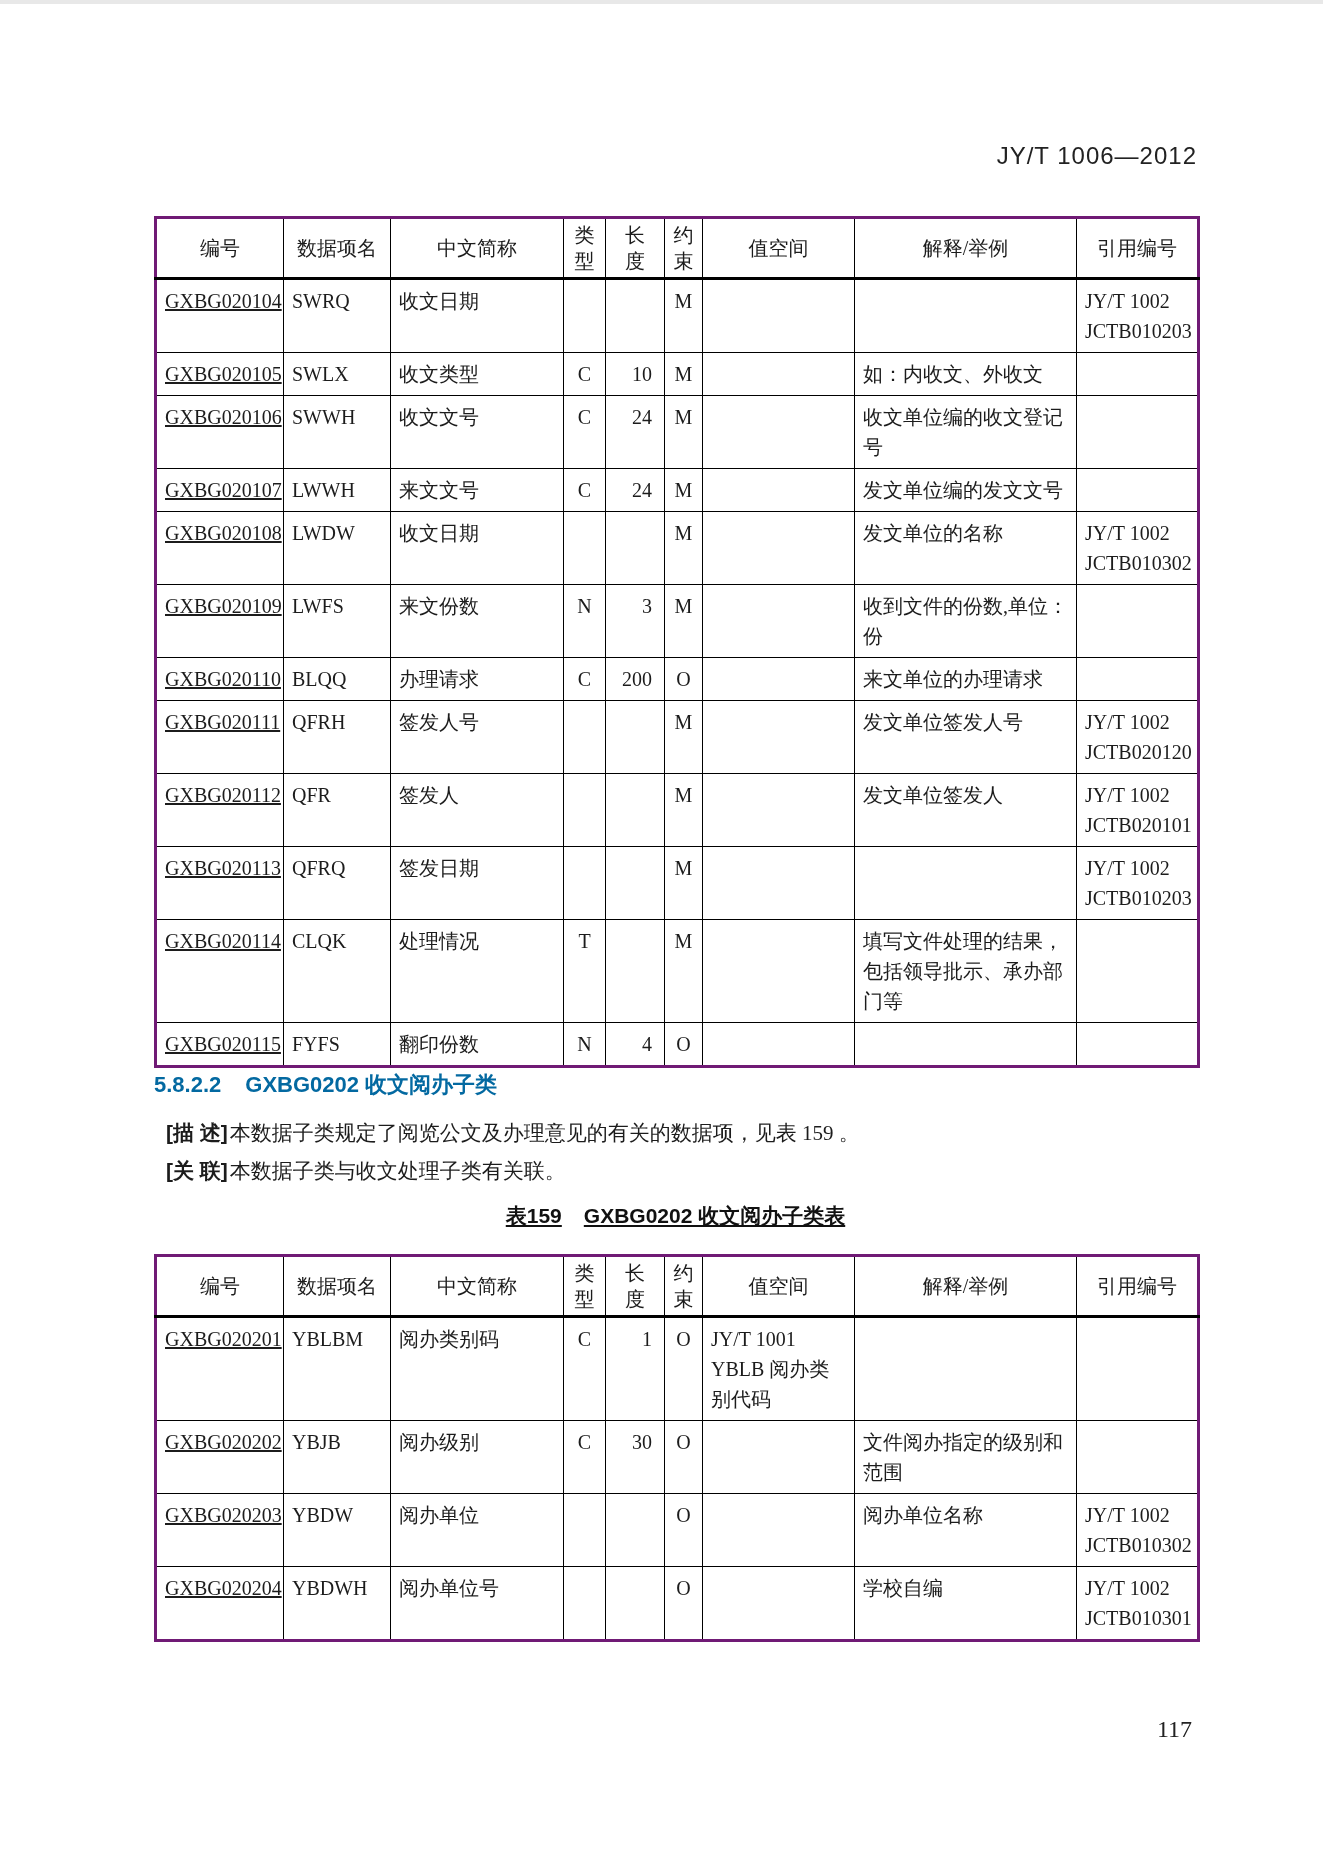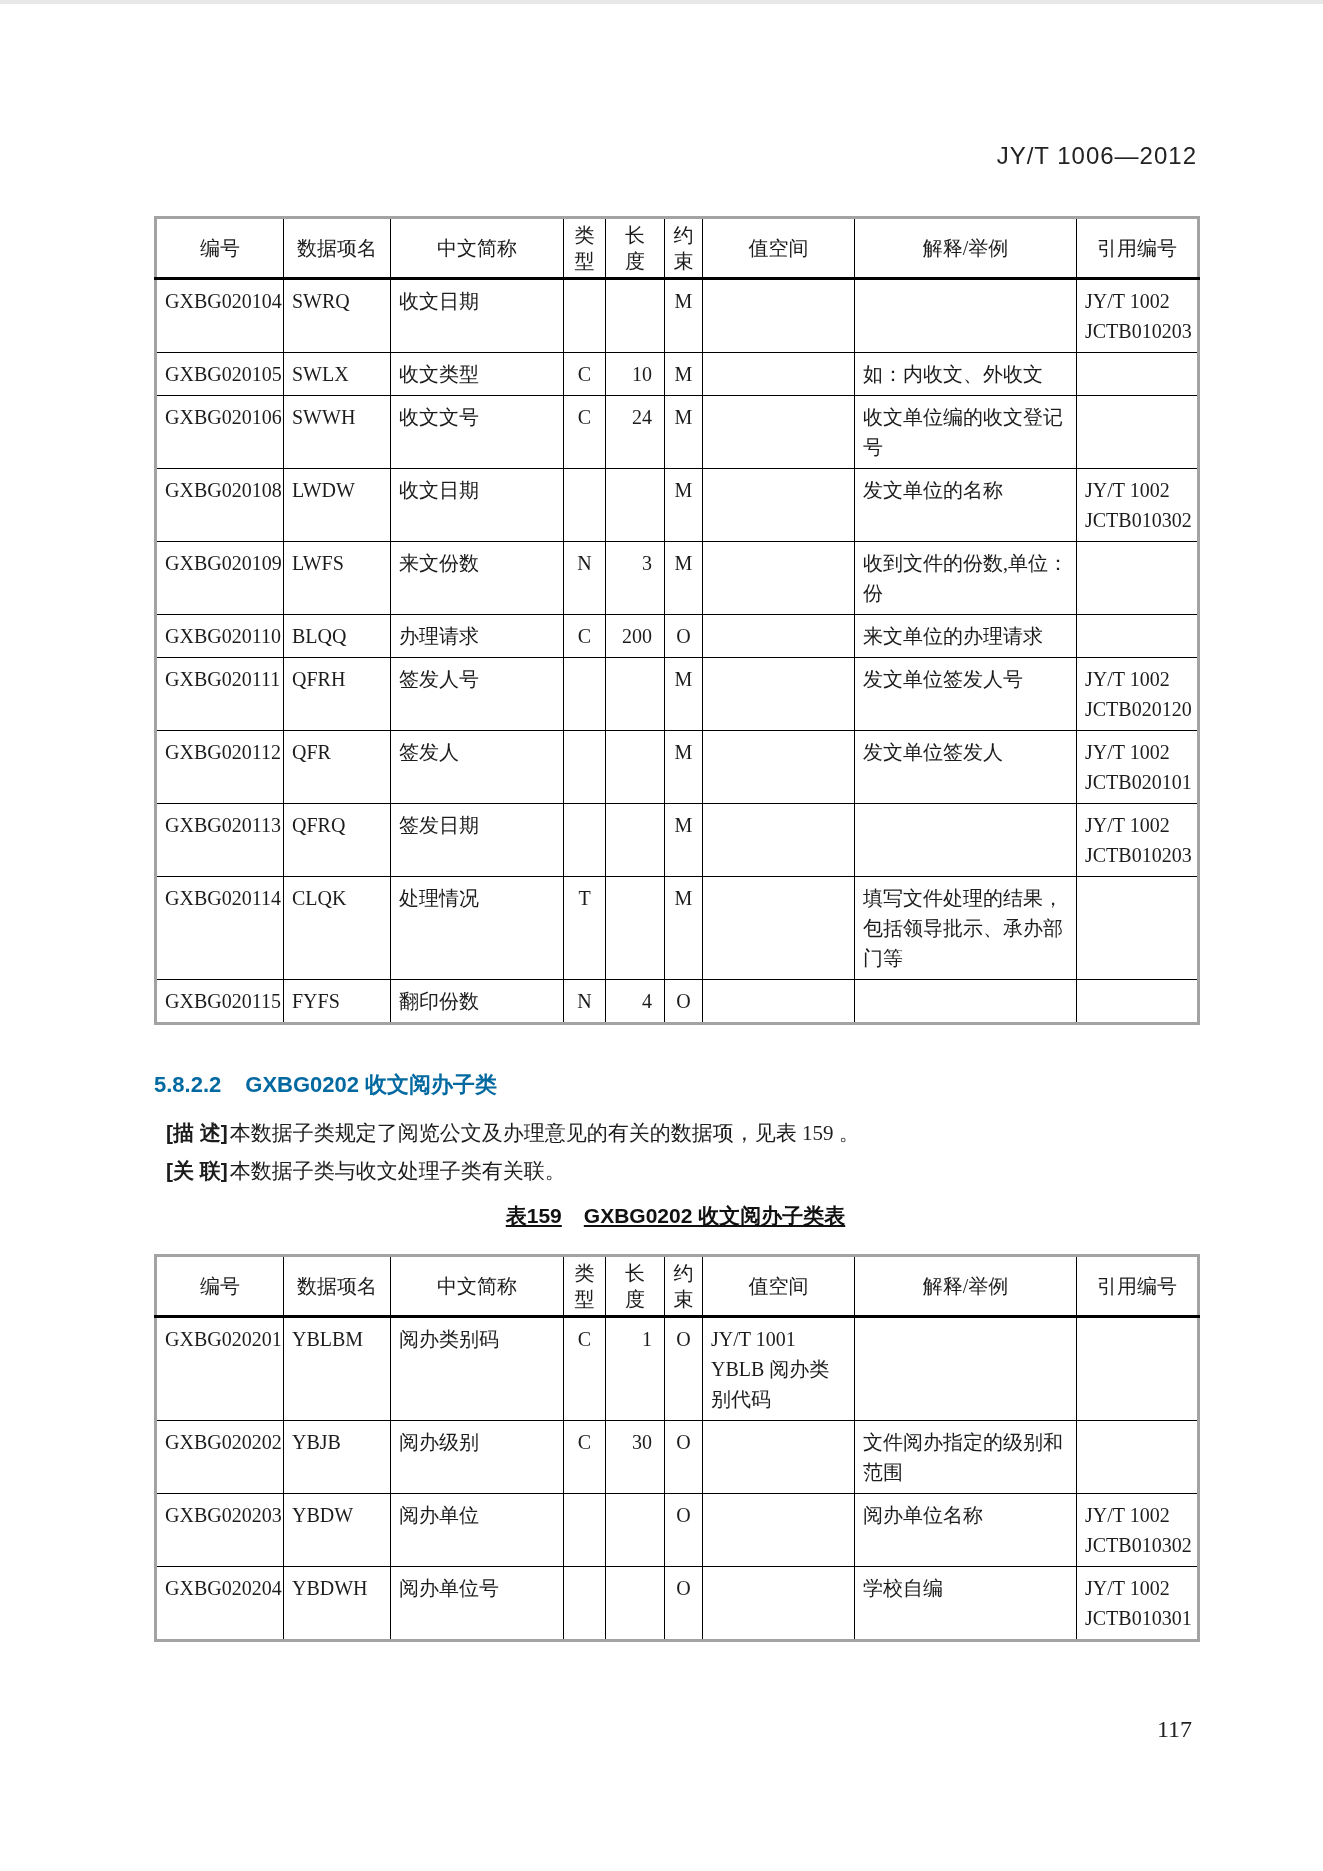--- a/index.html
+++ b/index.html
@@ -25,21 +25,21 @@
     font-size: 24px;
     letter-spacing: 1px;
     color: #222;
   }
   table.data-table {
     position: absolute;
     left: 154px;
     border-collapse: collapse;
     table-layout: fixed;
     width: 1043px;
-    border: 3px solid #a3a3a3;
+    border: 3px solid #701a75;
   }
   #table1 { top: 212px; }
   #table2 { top: 1250px; }
   table.data-table col:nth-child(1) { width: 128px; }
   table.data-table col:nth-child(2) { width: 107px; }
   table.data-table col:nth-child(3) { width: 173px; }
   table.data-table col:nth-child(4) { width: 42px; }
   table.data-table col:nth-child(5) { width: 59px; }
   table.data-table col:nth-child(6) { width: 38px; }
   table.data-table col:nth-child(7) { width: 152px; }
@@ -58,21 +58,21 @@
   table.data-table th {
     font-weight: normal;
     text-align: center;
     vertical-align: middle;
     line-height: 26px;
     padding: 3px 4px;
     height: 52px;
     border-bottom: 3px solid #000;
   }
   
-  table.data-table td:nth-child(1) { text-align: left; }
+  table.data-table td:nth-child(1) { text-align: left; text-decoration: underline; }
   table.data-table td:nth-child(4) { text-align: center; }
   table.data-table td:nth-child(5) { text-align: right; padding-right: 12px; }
   table.data-table td:nth-child(6) { text-align: center; }
   .section-heading {
     position: absolute;
     left: 154px;
     top: 1066px;
     font-family: "Liberation Sans", "DejaVu Sans", sans-serif;
     font-weight: bold;
     font-size: 22px;
@@ -180,20 +180,31 @@
           <td>收文文号</td>
           <td>C</td>
           <td>24</td>
           <td>M</td>
           <td></td>
           <td>收文单位编的收文登记
 号</td>
           <td></td>
         </tr>
         <tr>
+          <td>GXBG020107</td>
+          <td>LWWH</td>
+          <td>来文文号</td>
+          <td>C</td>
+          <td>24</td>
+          <td>M</td>
+          <td></td>
+          <td>发文单位编的发文文号</td>
+          <td></td>
+        </tr>
+        <tr>
           <td>GXBG020108</td>
           <td>LWDW</td>
           <td>收文日期</td>
           <td></td>
           <td></td>
           <td>M</td>
           <td></td>
           <td>发文单位的名称</td>
           <td>JY/T 1002
 JCTB010302</td>

